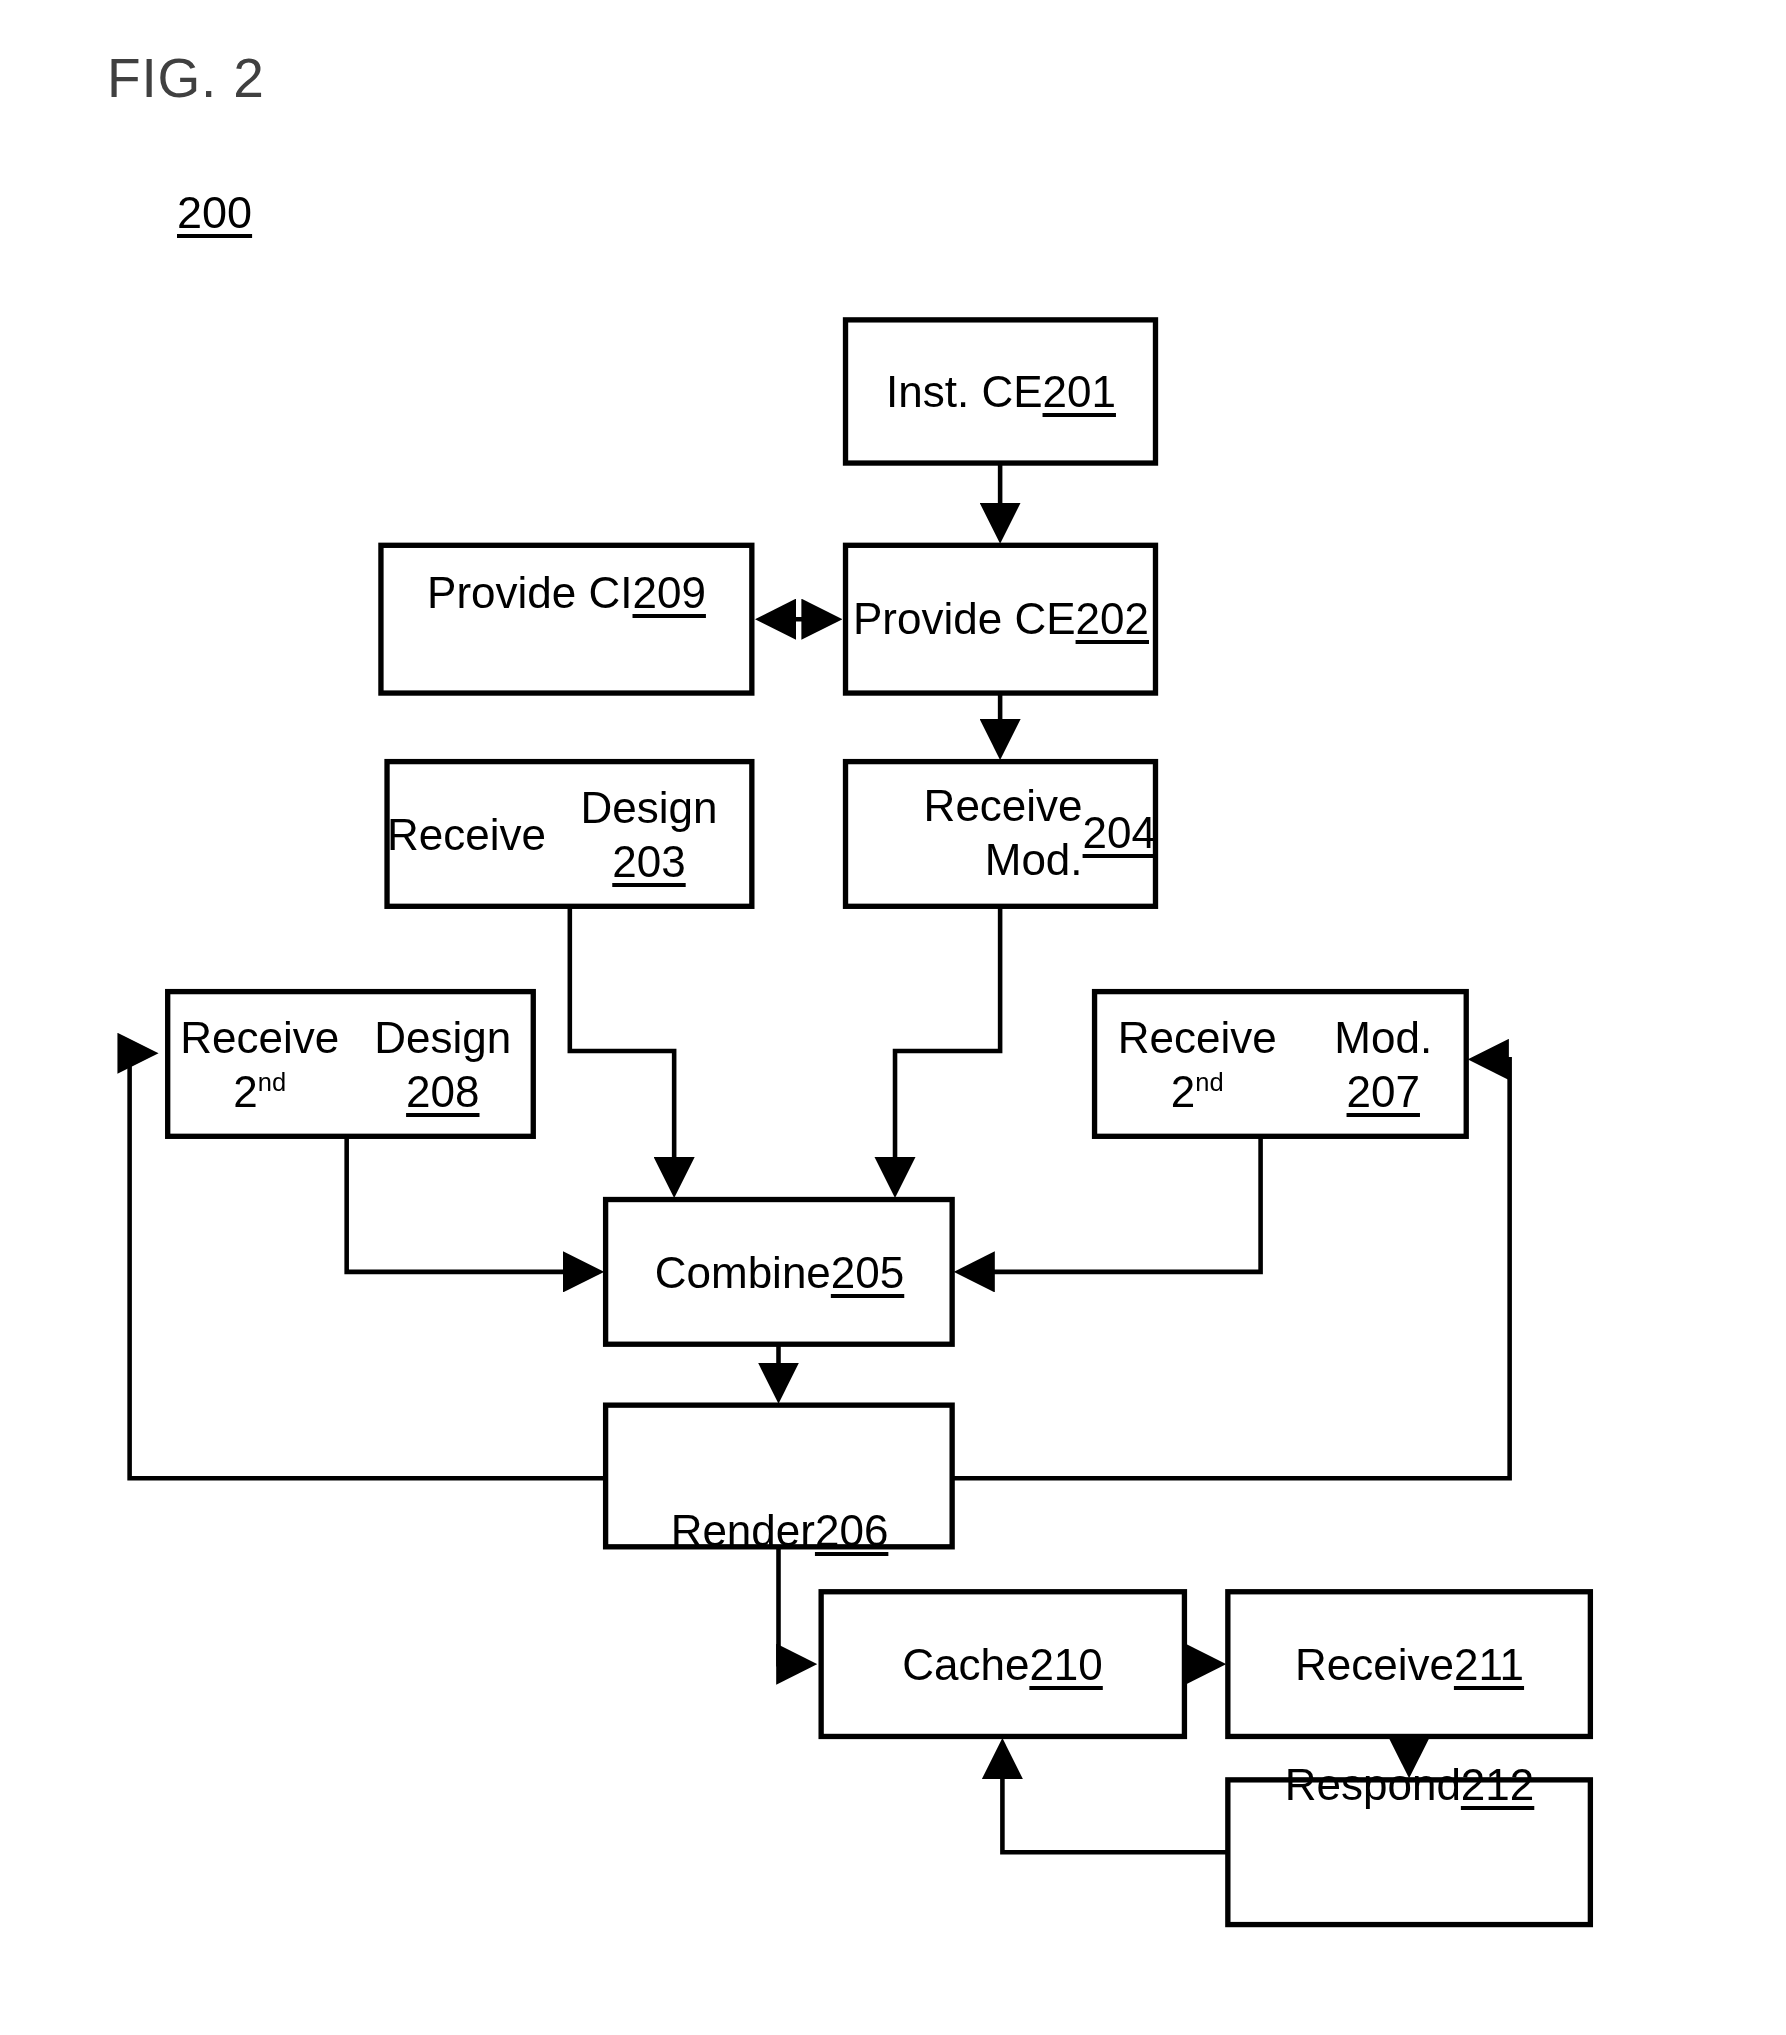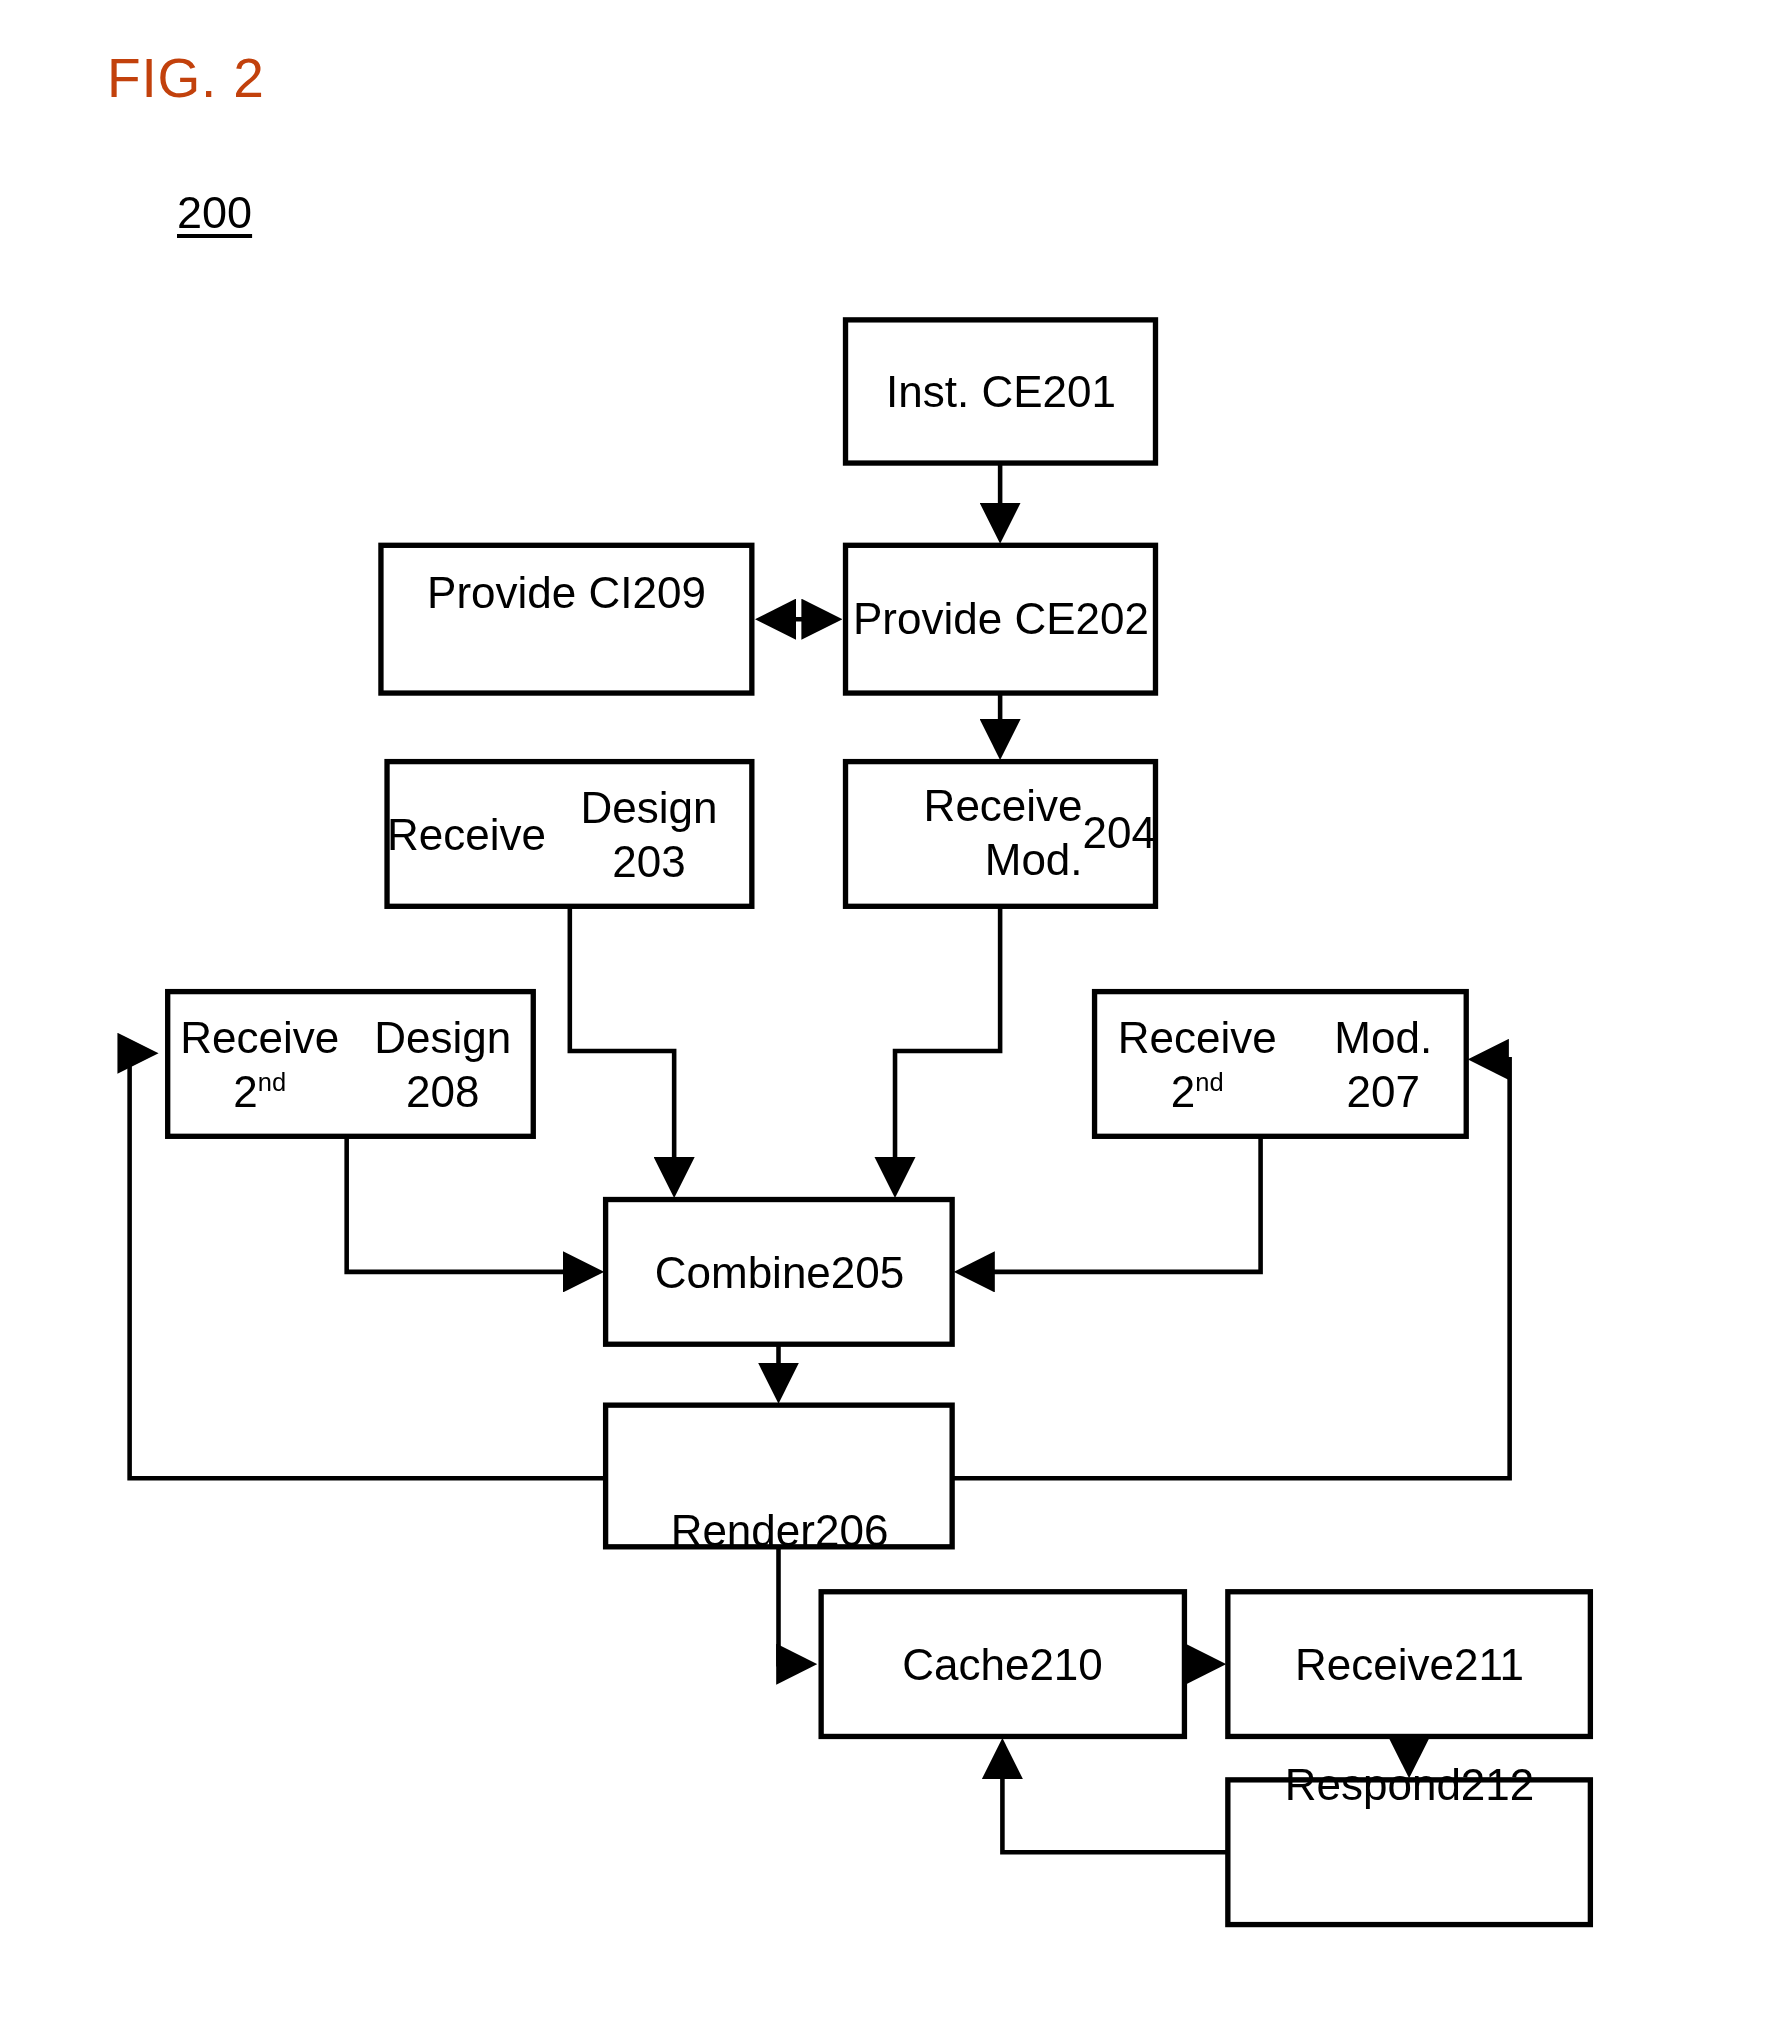--- a/index.html
+++ b/index.html
@@ -13,21 +13,21 @@
     height: 2035px;
     background: #ffffff;
     font-family: "Liberation Sans", sans-serif;
     overflow: hidden;
   }
   #fig-label {
     position: absolute;
     left: 107px;
     top: 46px;
     font-size: 55px;
-    color: #c2410c;
+    color: #404040;
     letter-spacing: 0.8px;
     white-space: nowrap;
   }
   #ref-200 {
     position: absolute;
     left: 177px;
     top: 187px;
     font-size: 45px;
     color: #000;
     text-decoration: underline;
@@ -58,20 +58,21 @@
     flex-direction: row;
     align-items: center;
     justify-content: center;
     text-align: center;
     color: #000;
     font-size: 44px;
     line-height: 1.22;
     pointer-events: none;
   }
   .node-label-div .u {
+    text-decoration: underline;
     text-underline-offset: 6.1px;
     text-decoration-thickness: 3.8px;
   }
   .node-label-div sup {
     font-size: 0.58em;
     vertical-align: super;
     line-height: 0;
   }
 </style>
 </head>

